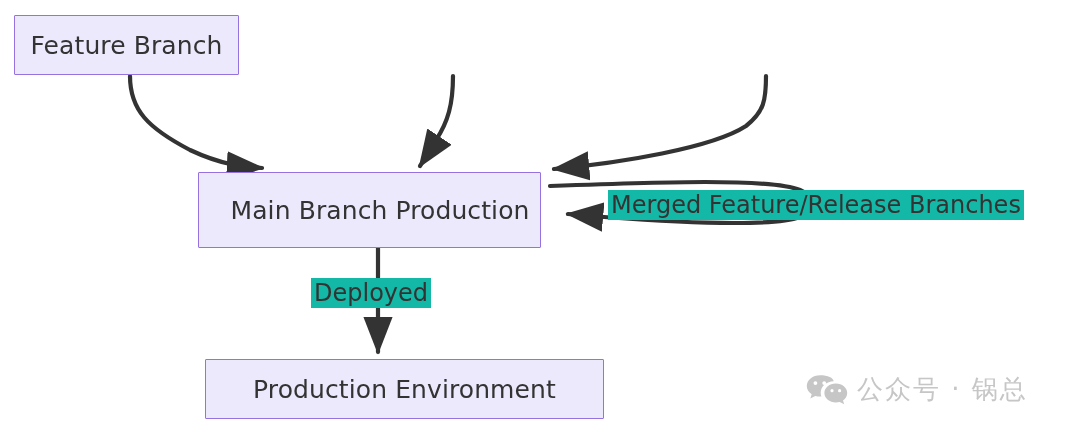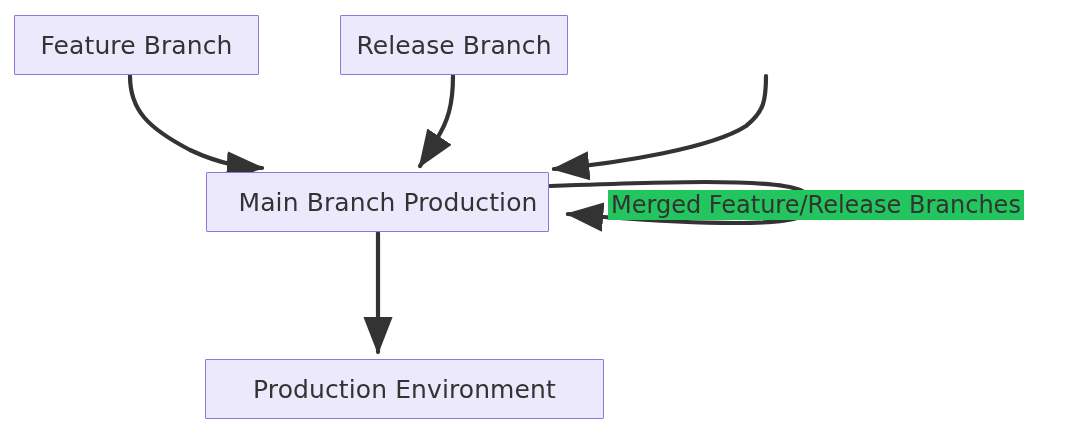--- a/index.html
+++ b/index.html
@@ -39,21 +39,21 @@
     align-items: center;
     justify-content: center;
     color: #333333;
     font-size: 25px;
     font-family: "DejaVu Sans", sans-serif;
     letter-spacing: 0.1px;
     white-space: nowrap;
   }
   .edge-label {
     position: absolute;
-    background: #22c55e;
+    background: #14b8a6;
     color: #333333;
     font-size: 24px;
     font-family: "DejaVu Sans", sans-serif;
     line-height: 1.18;
     padding: 1px 3px;
     white-space: nowrap;
     box-sizing: border-box;
   }
   #watermark {
     position: absolute;
@@ -89,34 +89,45 @@
 
     <path d="M 453 76 C 453 104, 448 122, 436 140 C 430 150, 424 160, 420 166" fill="none" stroke="#333333" stroke-width="4.2" stroke-linecap="round" marker-end="url(#arrowhead)"></path>
 
     <path d="M 766 76 C 766 100, 764 112, 746 126 C 712 148, 620 163, 554 169" fill="none" stroke="#333333" stroke-width="4.2" stroke-linecap="round" marker-end="url(#arrowhead)"></path>
 
     <path d="M 550 186 C 660 182, 770 178, 800 190 C 818 198, 818 208, 800 217 C 770 228, 660 222, 568 214" fill="none" stroke="#333333" stroke-width="4.2" stroke-linecap="round" marker-end="url(#arrowhead)"></path>
 
     <path d="M 378 233 L 378 352" fill="none" stroke="#333333" stroke-width="4.2" stroke-linecap="round" marker-end="url(#arrowhead)"></path>
   </svg>
 
-  <div class="node" style="left:14px; top:15px; width:245px; height:60px;">
+  <div class="node" style="left:14px; top:15px; width:225px; height:60px;">
     <span>Feature Branch</span>
   </div>
 
-  <div class="node" style="left:340px; top:15px; width:228px; height:60px;">
-    <span>Release Branch</span>
-  </div>
 
 
-  <div class="node" style="left:206px; top:172px; width:343px; height:60px;padding-left:21px;">
+  <div class="node" style="left:198px; top:172px; width:343px; height:76px;padding-left:21px;">
     <span>Main Branch Production</span>
   </div>
 
   <div class="node" style="left:205px; top:359px; width:399px; height:60px;">
     <span>Production Environment</span>
   </div>
 
   <div class="edge-label" style="left:608px; top:190px;">Merged Feature/Release Branches</div>
 
+  <div class="edge-label" style="left:311px; top:278px;">Deployed</div>
 
+  <div id="watermark">
+    <svg width="42" height="32" viewBox="0 0 42 32" xmlns="http://www.w3.org/2000/svg">
+      <g fill="#C6C6C6">
+        <path d="M14.2 1.2 C6.6 1.2 0.8 6.1 0.8 12.0 C0.8 15.3 2.7 18.3 5.7 20.3 L4.3 24.6 L9.3 22.0 C10.8 22.4 12.5 22.6 14.2 22.6 C14.6 22.6 15.0 22.6 15.4 22.5 C14.9 21.3 14.7 20.1 14.7 18.8 C14.7 12.3 20.7 7.2 27.6 7.2 C27.6 3.8 21.6 1.2 14.2 1.2 Z"></path>
+        <circle cx="9.4" cy="9.1" r="1.9" fill="#FFFFFF"></circle>
+        <circle cx="18.2" cy="9.1" r="1.9" fill="#FFFFFF"></circle>
+        <path d="M41.2 19.0 C41.2 13.8 36.1 9.6 29.8 9.6 C23.5 9.6 18.4 13.8 18.4 19.0 C18.4 24.2 23.5 28.4 29.8 28.4 C31.2 28.4 32.5 28.2 33.8 27.9 L38.2 30.2 L37.0 26.4 C39.6 24.7 41.2 22.0 41.2 19.0 Z"></path>
+        <circle cx="26.0" cy="16.7" r="1.6" fill="#FFFFFF"></circle>
+        <circle cx="33.6" cy="16.7" r="1.6" fill="#FFFFFF"></circle>
+      </g>
+    </svg>
+    <span class="wm-text">公众号 · 锅总</span>
+  </div>
 
 </div>
 
 </body></html>

